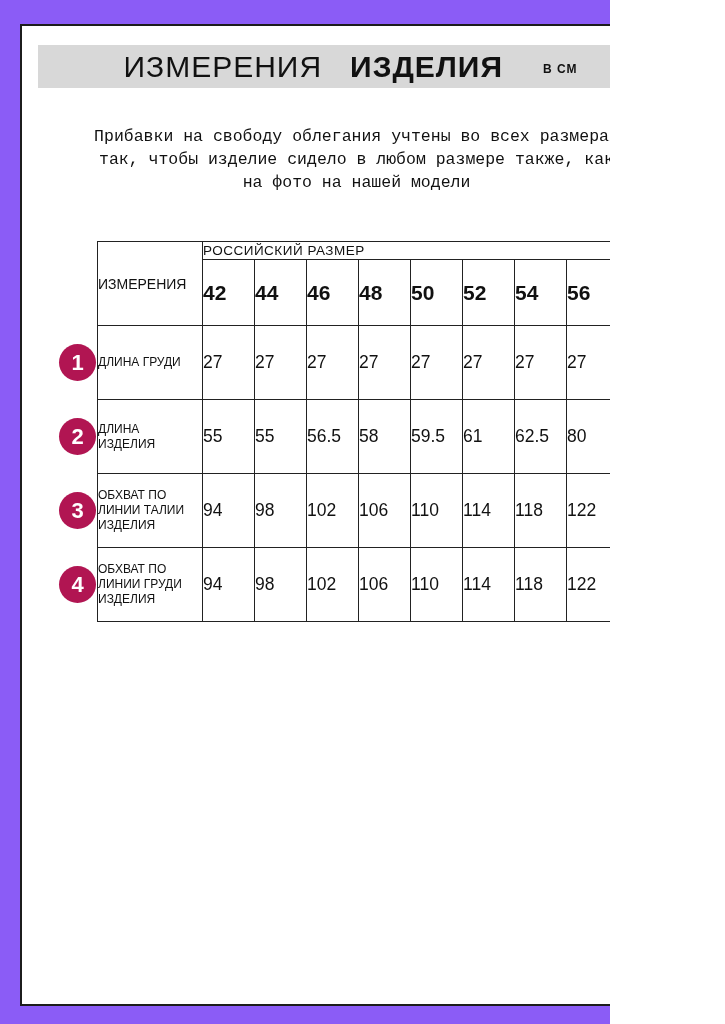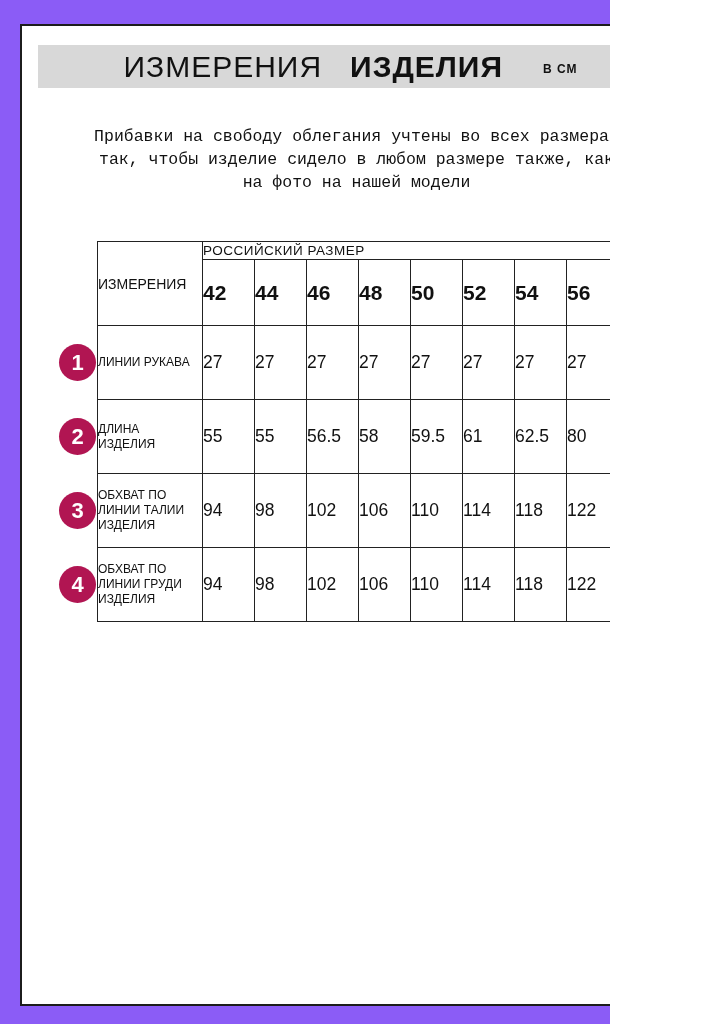--- a/index.html
+++ b/index.html
@@ -191,21 +191,21 @@
             <th class="size-cell">44</th>
             <th class="size-cell">46</th>
             <th class="size-cell">48</th>
             <th class="size-cell">50</th>
             <th class="size-cell">52</th>
             <th class="size-cell">54</th>
             <th class="size-cell">56</th>
           </tr>
 
           <tr class="row-data">
-            <td class="rowlabel-cell">ЛИНИИ РУКАВА</td>
+            <td class="rowlabel-cell">ДЛИНА ГРУДИ</td>
             <td class="value-cell">27</td>
             <td class="value-cell">27</td>
             <td class="value-cell">27</td>
             <td class="value-cell">27</td>
             <td class="value-cell">27</td>
             <td class="value-cell">27</td>
             <td class="value-cell">27</td>
             <td class="value-cell">27</td>
           </tr>
 

